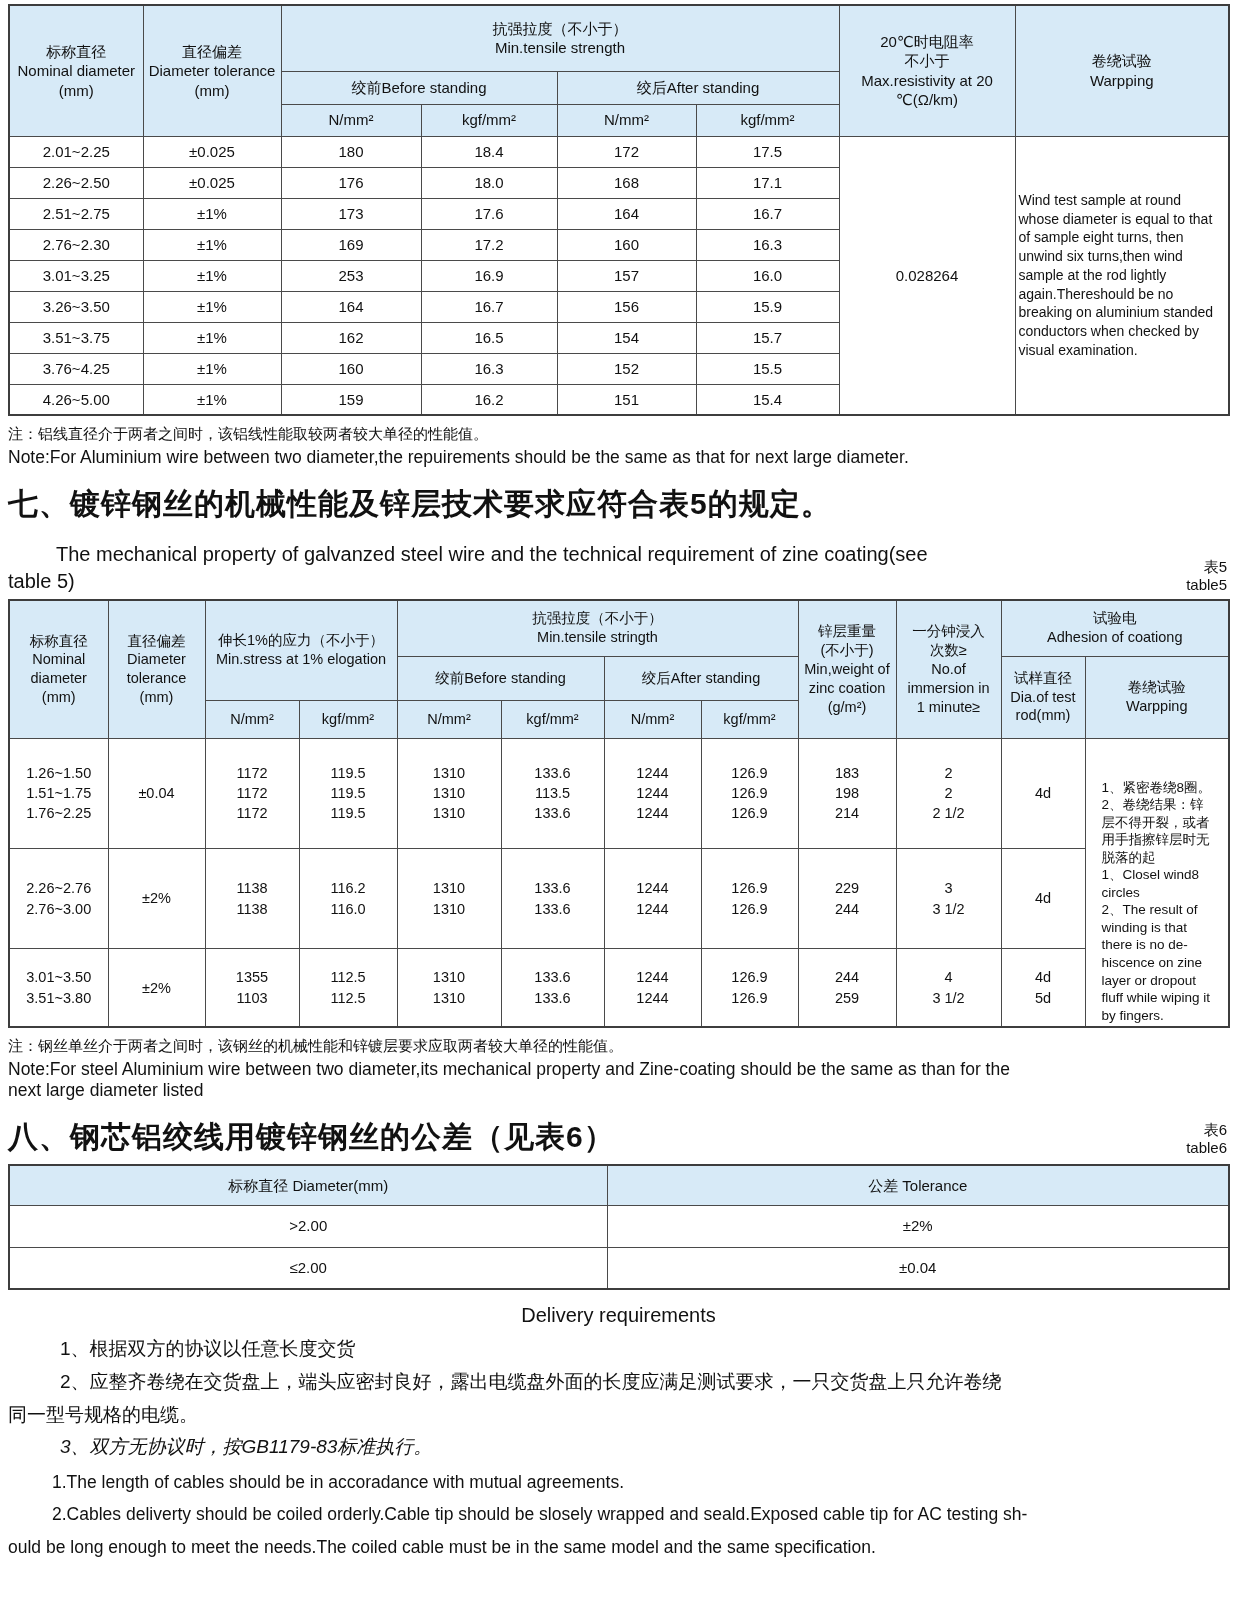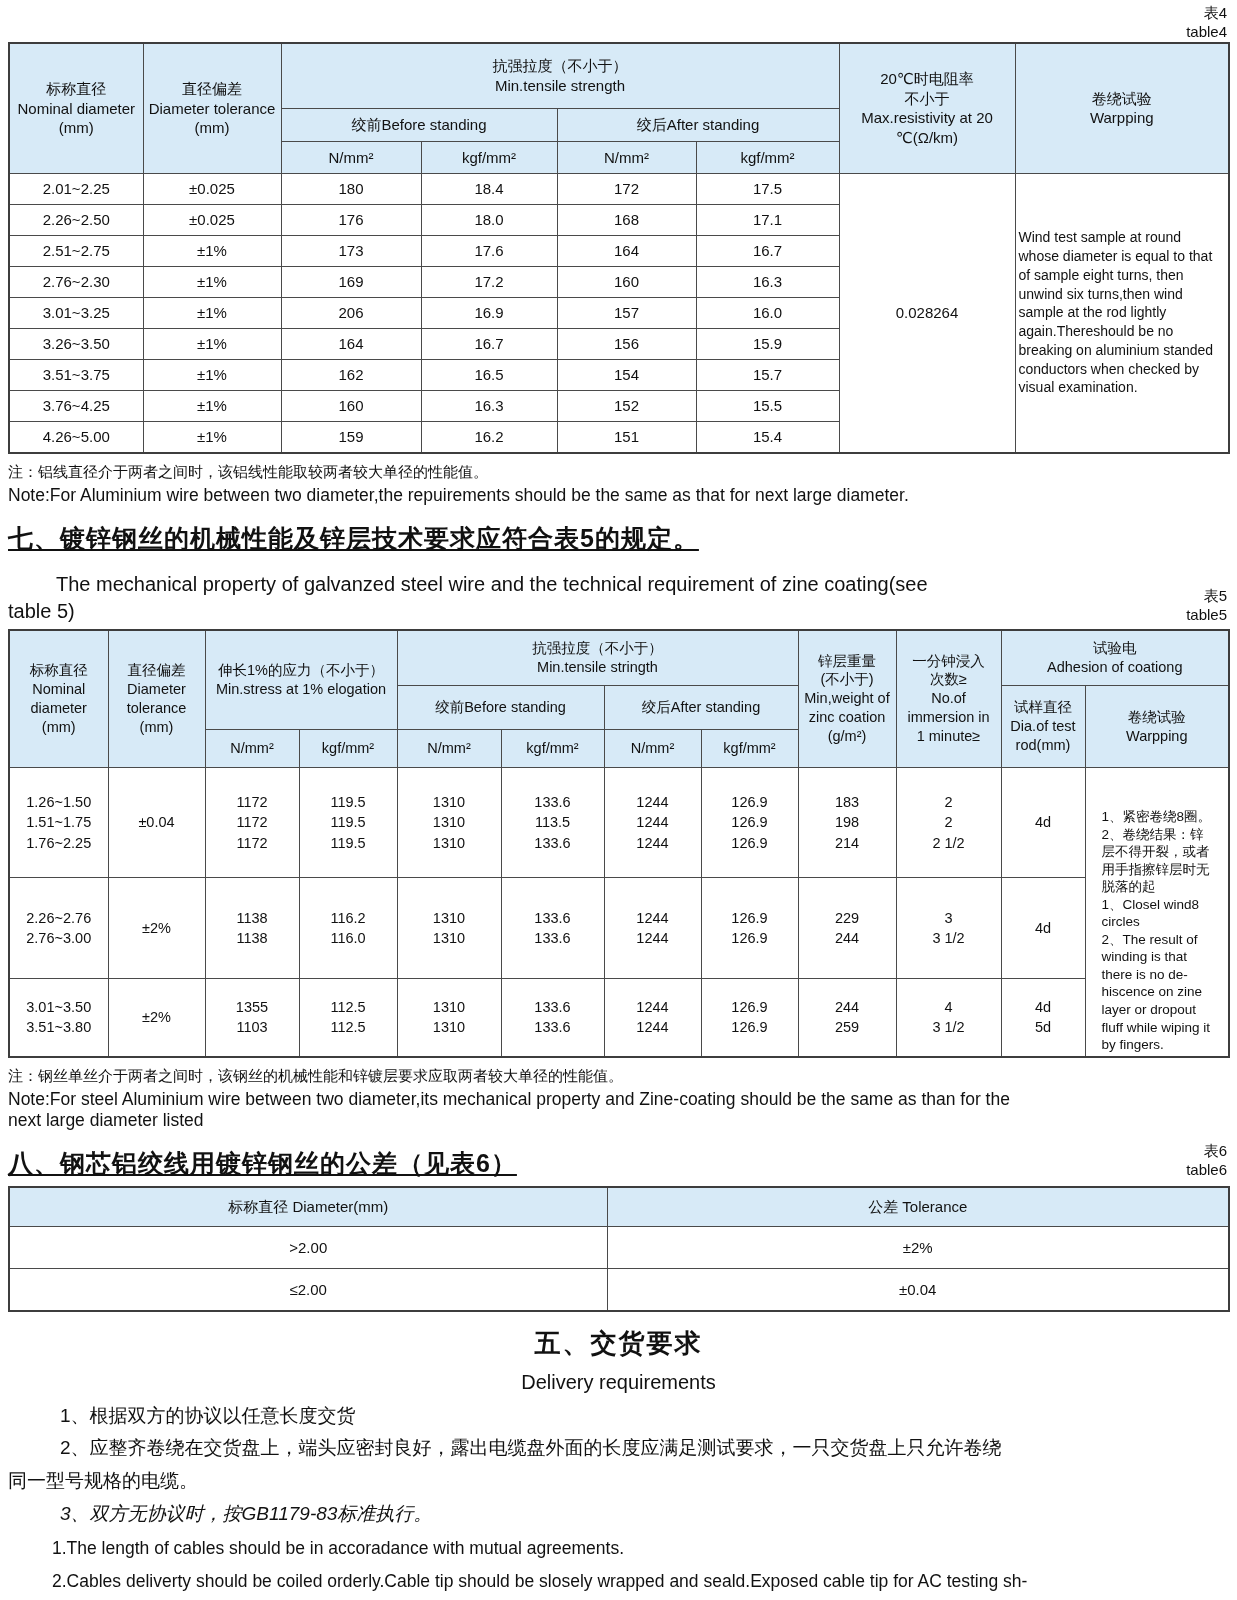--- a/index.html
+++ b/index.html
@@ -35,38 +35,36 @@
   .t5 .warp-cell { text-align:left; font-size:13.5px; line-height:1.3; padding:2px 16px; vertical-align:top; padding-top:40px; }
 
   .t6 { margin-top:6px; }
   .t6 th { height:40px; font-size:15px; }
   .t6 td { height:42px; font-size:15px; }
 
   .note-cn { font-size:15px; margin-top:9px; }
   .note-en { font-size:17.5px; margin-top:3px; }
 
   .section { position:relative; margin-top:16px; }
-  .sec-cn { font-size:25px; font-weight:bold; letter-spacing:1px;text-decoration:underline; }
+  .sec-cn { font-size:30px; font-weight:bold; letter-spacing:1px; }
   .sec-en { font-size:20px; white-space:pre-line; text-indent:48px; margin-top:16px; line-height:1.35; }
   .sec-label { position:absolute; right:2px; bottom:0; text-align:right; font-size:15px; line-height:1.25; white-space:pre-line; }
 
   .sec-center { text-align:center; margin-top:14px; }
   .sec-center .cn { font-size:26px; font-weight:bold; letter-spacing:2px; }
   .sec-center .en { font-size:20px; margin-top:10px; }
 
   .para-cn { font-size:19px; line-height:1.72; text-indent:52px; white-space:pre-line; margin-top:6px; }
   .para-en { font-size:17.5px; line-height:1.85; text-indent:44px; white-space:pre-line; margin-top:2px; }
 </style>
 </head>
 <body>
 
 <div class="page">
 
-  <div class="tbl-label">表4
-table4</div>
 
   <table class="t4">
     <colgroup>
       <col style="width:134px">
         <col style="width:138px">
         <col style="width:140px">
         <col style="width:136px">
       <col style="width:139px">
         <col style="width:143px">
         <col style="width:176px">
@@ -129,21 +127,21 @@
         <td>2.76~2.30</td>
         <td>±1%</td>
         <td>169</td>
         <td>17.2</td>
         <td>160</td>
         <td>16.3</td>
       </tr>
       <tr>
         <td>3.01~3.25</td>
         <td>±1%</td>
-        <td>206</td>
+        <td>253</td>
         <td>16.9</td>
         <td>157</td>
         <td>16.0</td>
       </tr>
       <tr>
         <td>3.26~3.50</td>
         <td>±1%</td>
         <td>164</td>
         <td>16.7</td>
         <td>156</td>
@@ -354,21 +352,20 @@
         <td>±2%</td>
       </tr>
       <tr>
         <td>≤2.00</td>
         <td>±0.04</td>
       </tr>
     </tbody>
   </table>
 
   <div class="sec-center">
-    <div class="cn">五、交货要求</div>
     <div class="en">Delivery requirements</div>
   </div>
 
   <div class="para-cn">1、根据双方的协议以任意长度交货</div>
   <div class="para-cn" style="margin-top:0;">2、应整齐卷绕在交货盘上，端头应密封良好，露出电缆盘外面的长度应满足测试要求，一只交货盘上只允许卷绕
 同一型号规格的电缆。</div>
   <div class="para-cn" style="margin-top:0;font-style:italic;">3、双方无协议时，按GB1179-83标准执行。</div>
   <div class="para-en">1.The length of cables should be in accoradance with mutual agreements.</div>
   <div class="para-en" style="margin-top:0;">2.Cables deliverty should be coiled orderly.Cable tip should be slosely wrapped and seald.Exposed cable tip for AC testing sh-
 ould be long enough to meet the needs.The coiled cable must be in the same model and the same specification.</div>

